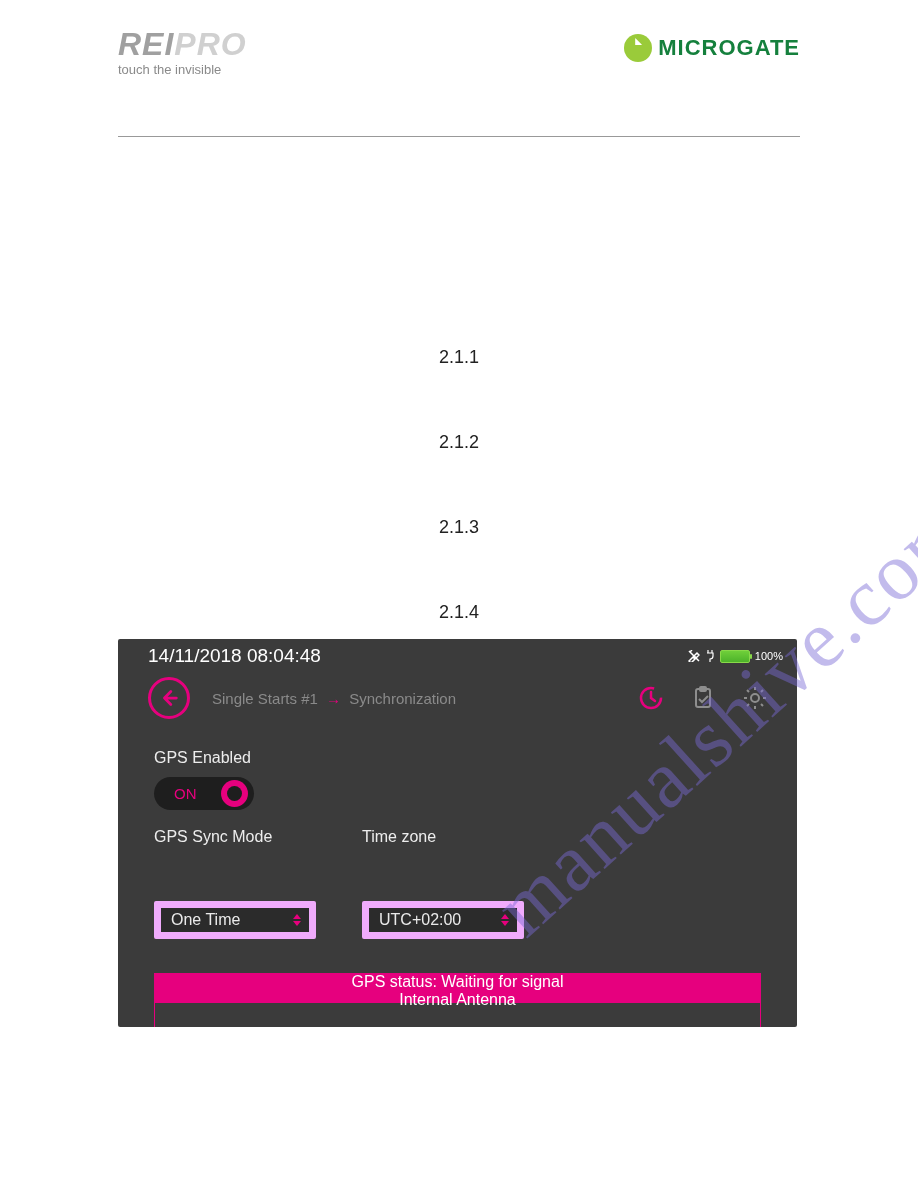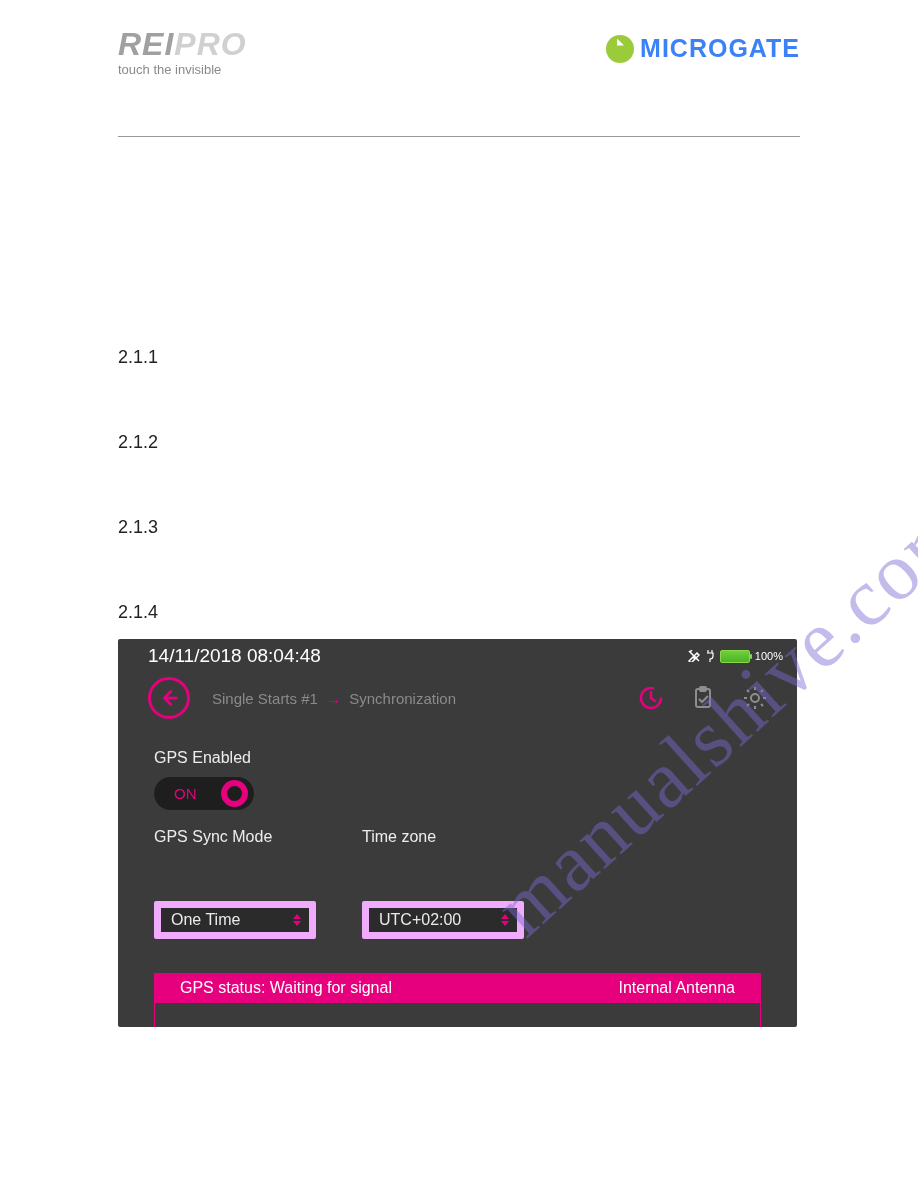--- a/index.html
+++ b/index.html
@@ -54,33 +54,34 @@
   .mg-circle::after {
     content: "";
     position: absolute;
     top: 4px; left: 4px;
     width: 14px; height: 14px;
     border-radius: 50%;
     background: #fff;
     clip-path: polygon(50% 0, 100% 50%, 50% 50%);
   }
   .mg-text {
-    font-size: 25px;
+    font-size: 22px;
     font-weight: 700;
-    color: #3b82f6;
+    color: #15803d;
     letter-spacing: 1px;
   }
   .hr {
     border-top: 1px solid #999;
     margin-top: 36px;
   }
 
   
   .sections {
     margin-top: 210px;
+    text-align: center;
   }
   .sec {
     font-size: 18px;
     color: #222;
     margin-bottom: 64px;
   }
   .sec:last-of-type { margin-bottom: 16px; }
 
   
   .device {
@@ -244,23 +245,24 @@
   .stepper .up { border-bottom: 5px solid #e6007e; }
   .stepper .dn { border-top: 5px solid #e6007e; }
 
   .status-bar {
     margin: 34px 36px 0 36px;
     background: #e6007e;
     height: 30px;
     display: flex;
     align-items: center;
     justify-content: space-between;
-    padding: 0 26px;
+    padding: 0 0;
     color: #fff;
     font-size: 16px;
+    flex-direction: column;
   }
   .status-box {
     margin: 0 36px 0 36px;
     height: 70px;
     border: 1px solid #e6007e;
     border-top: none;
   }
 
   
   .watermark {

